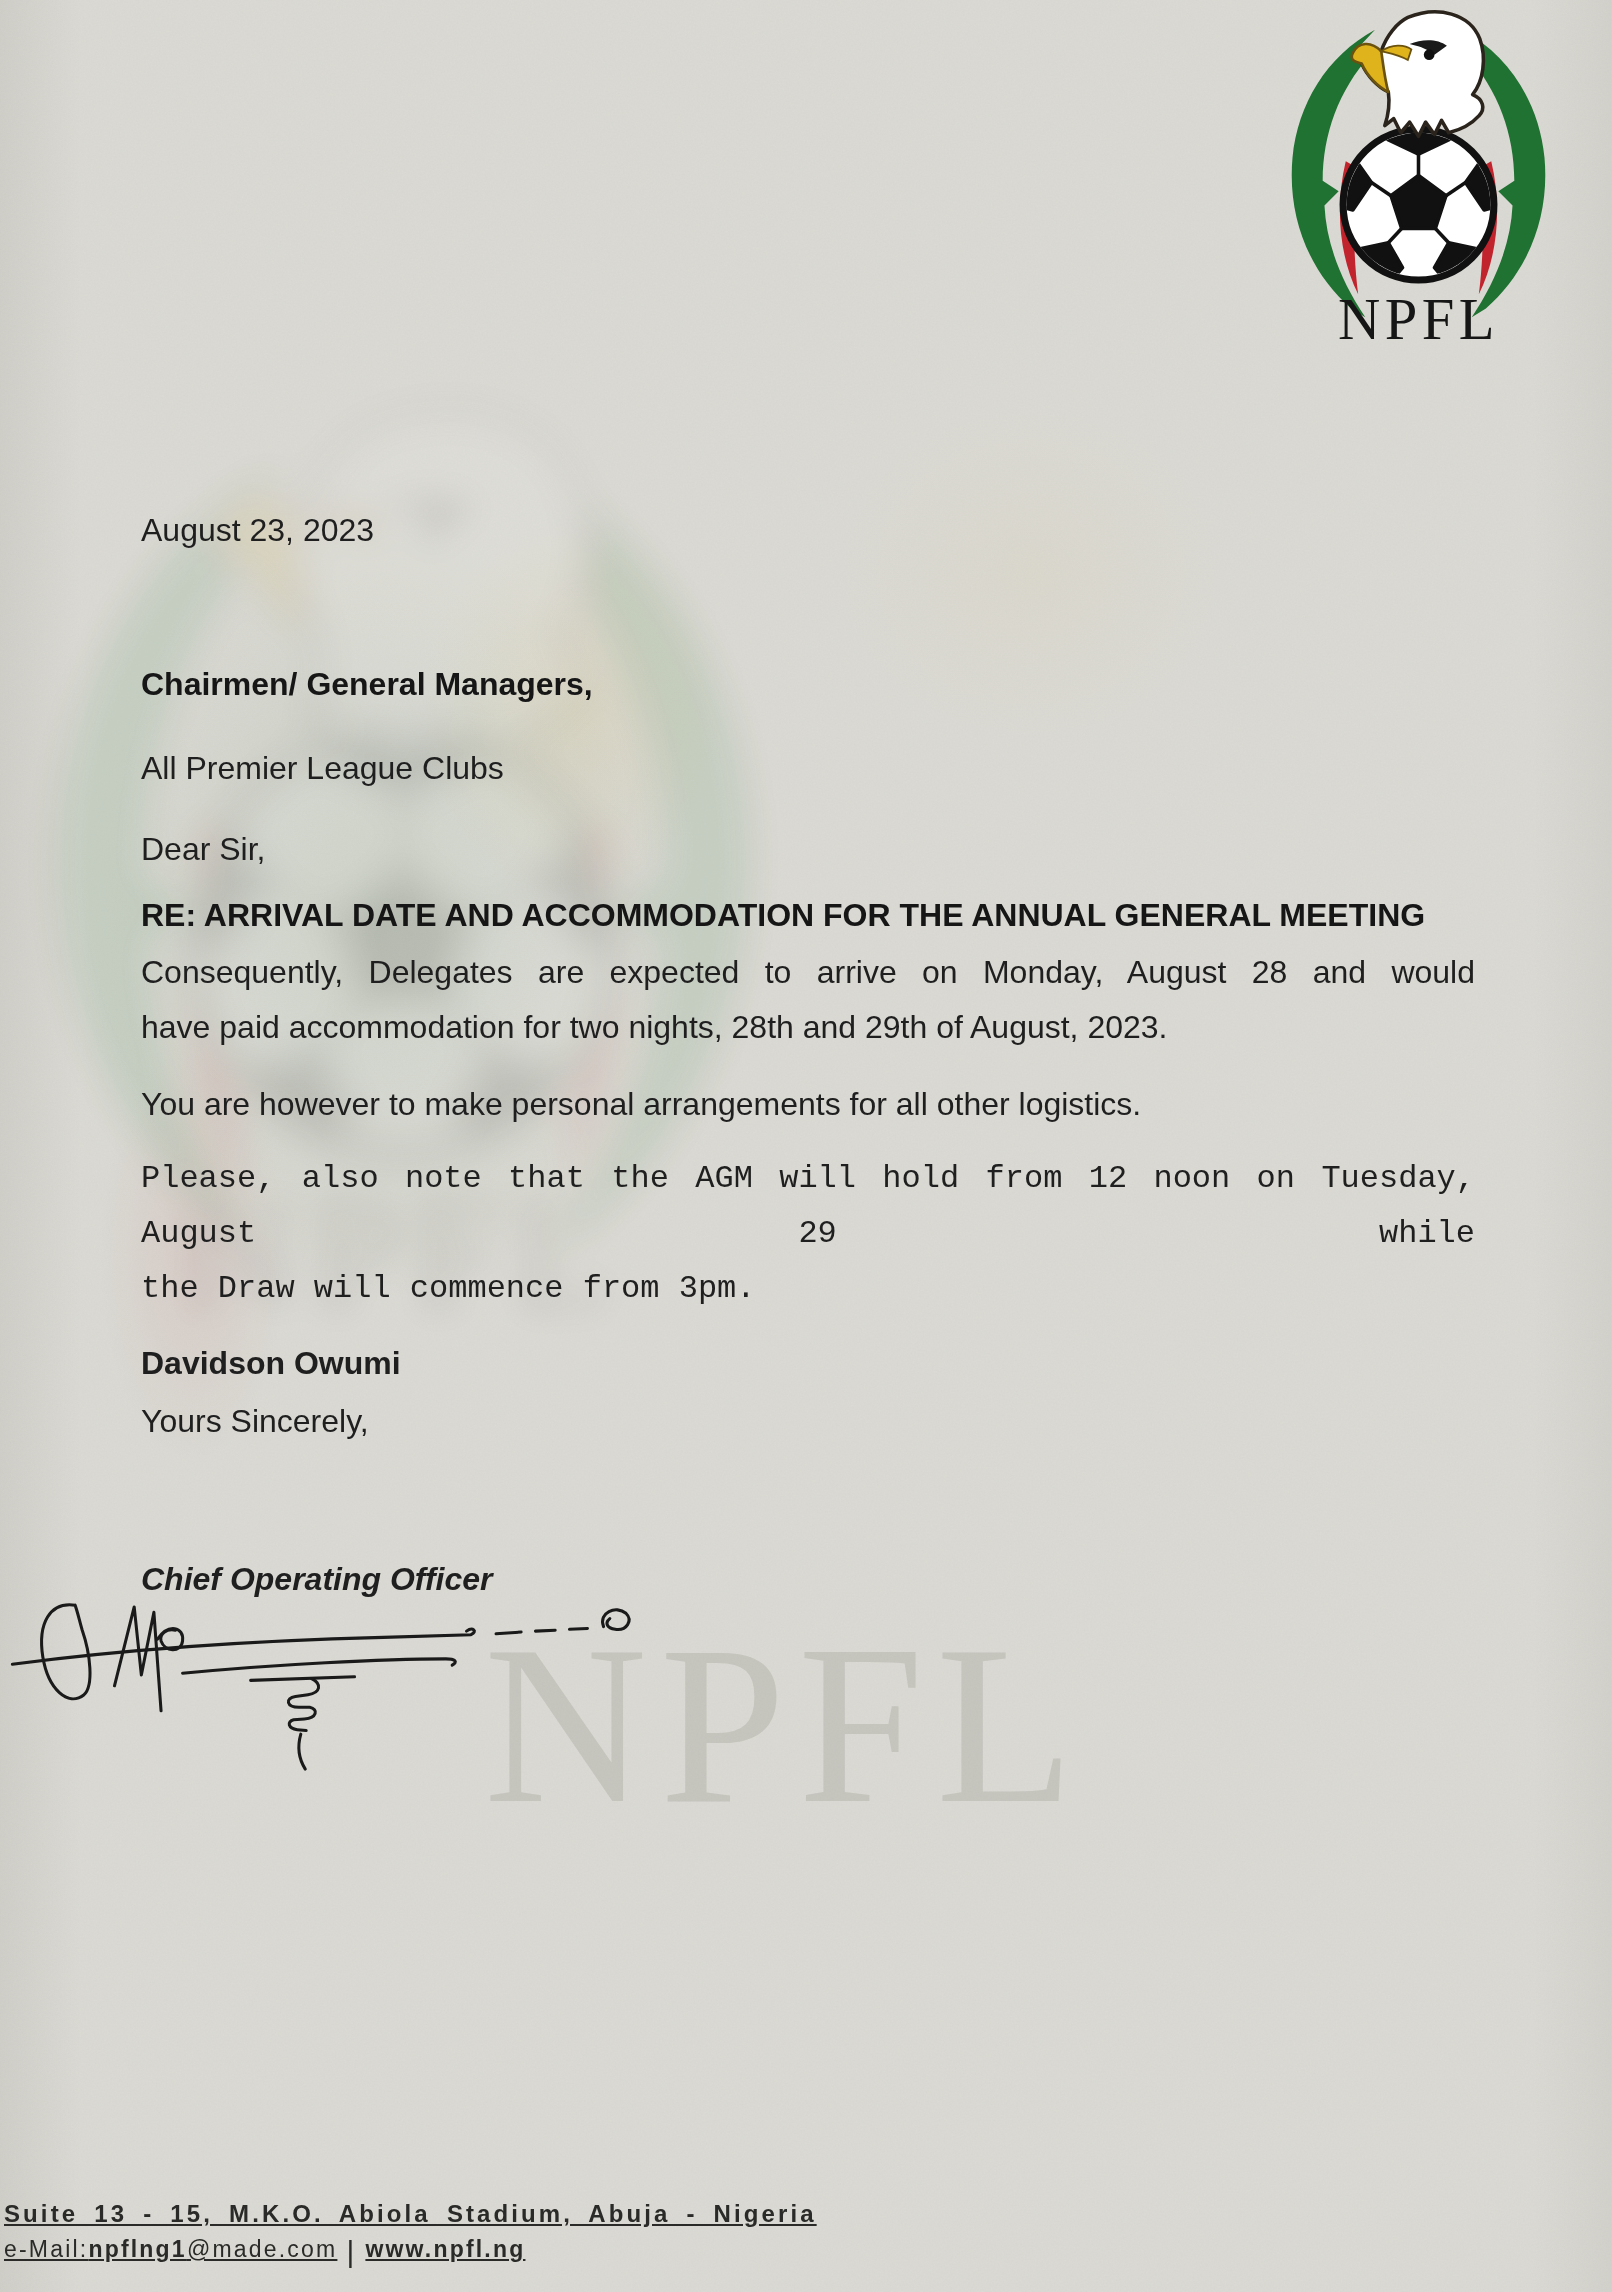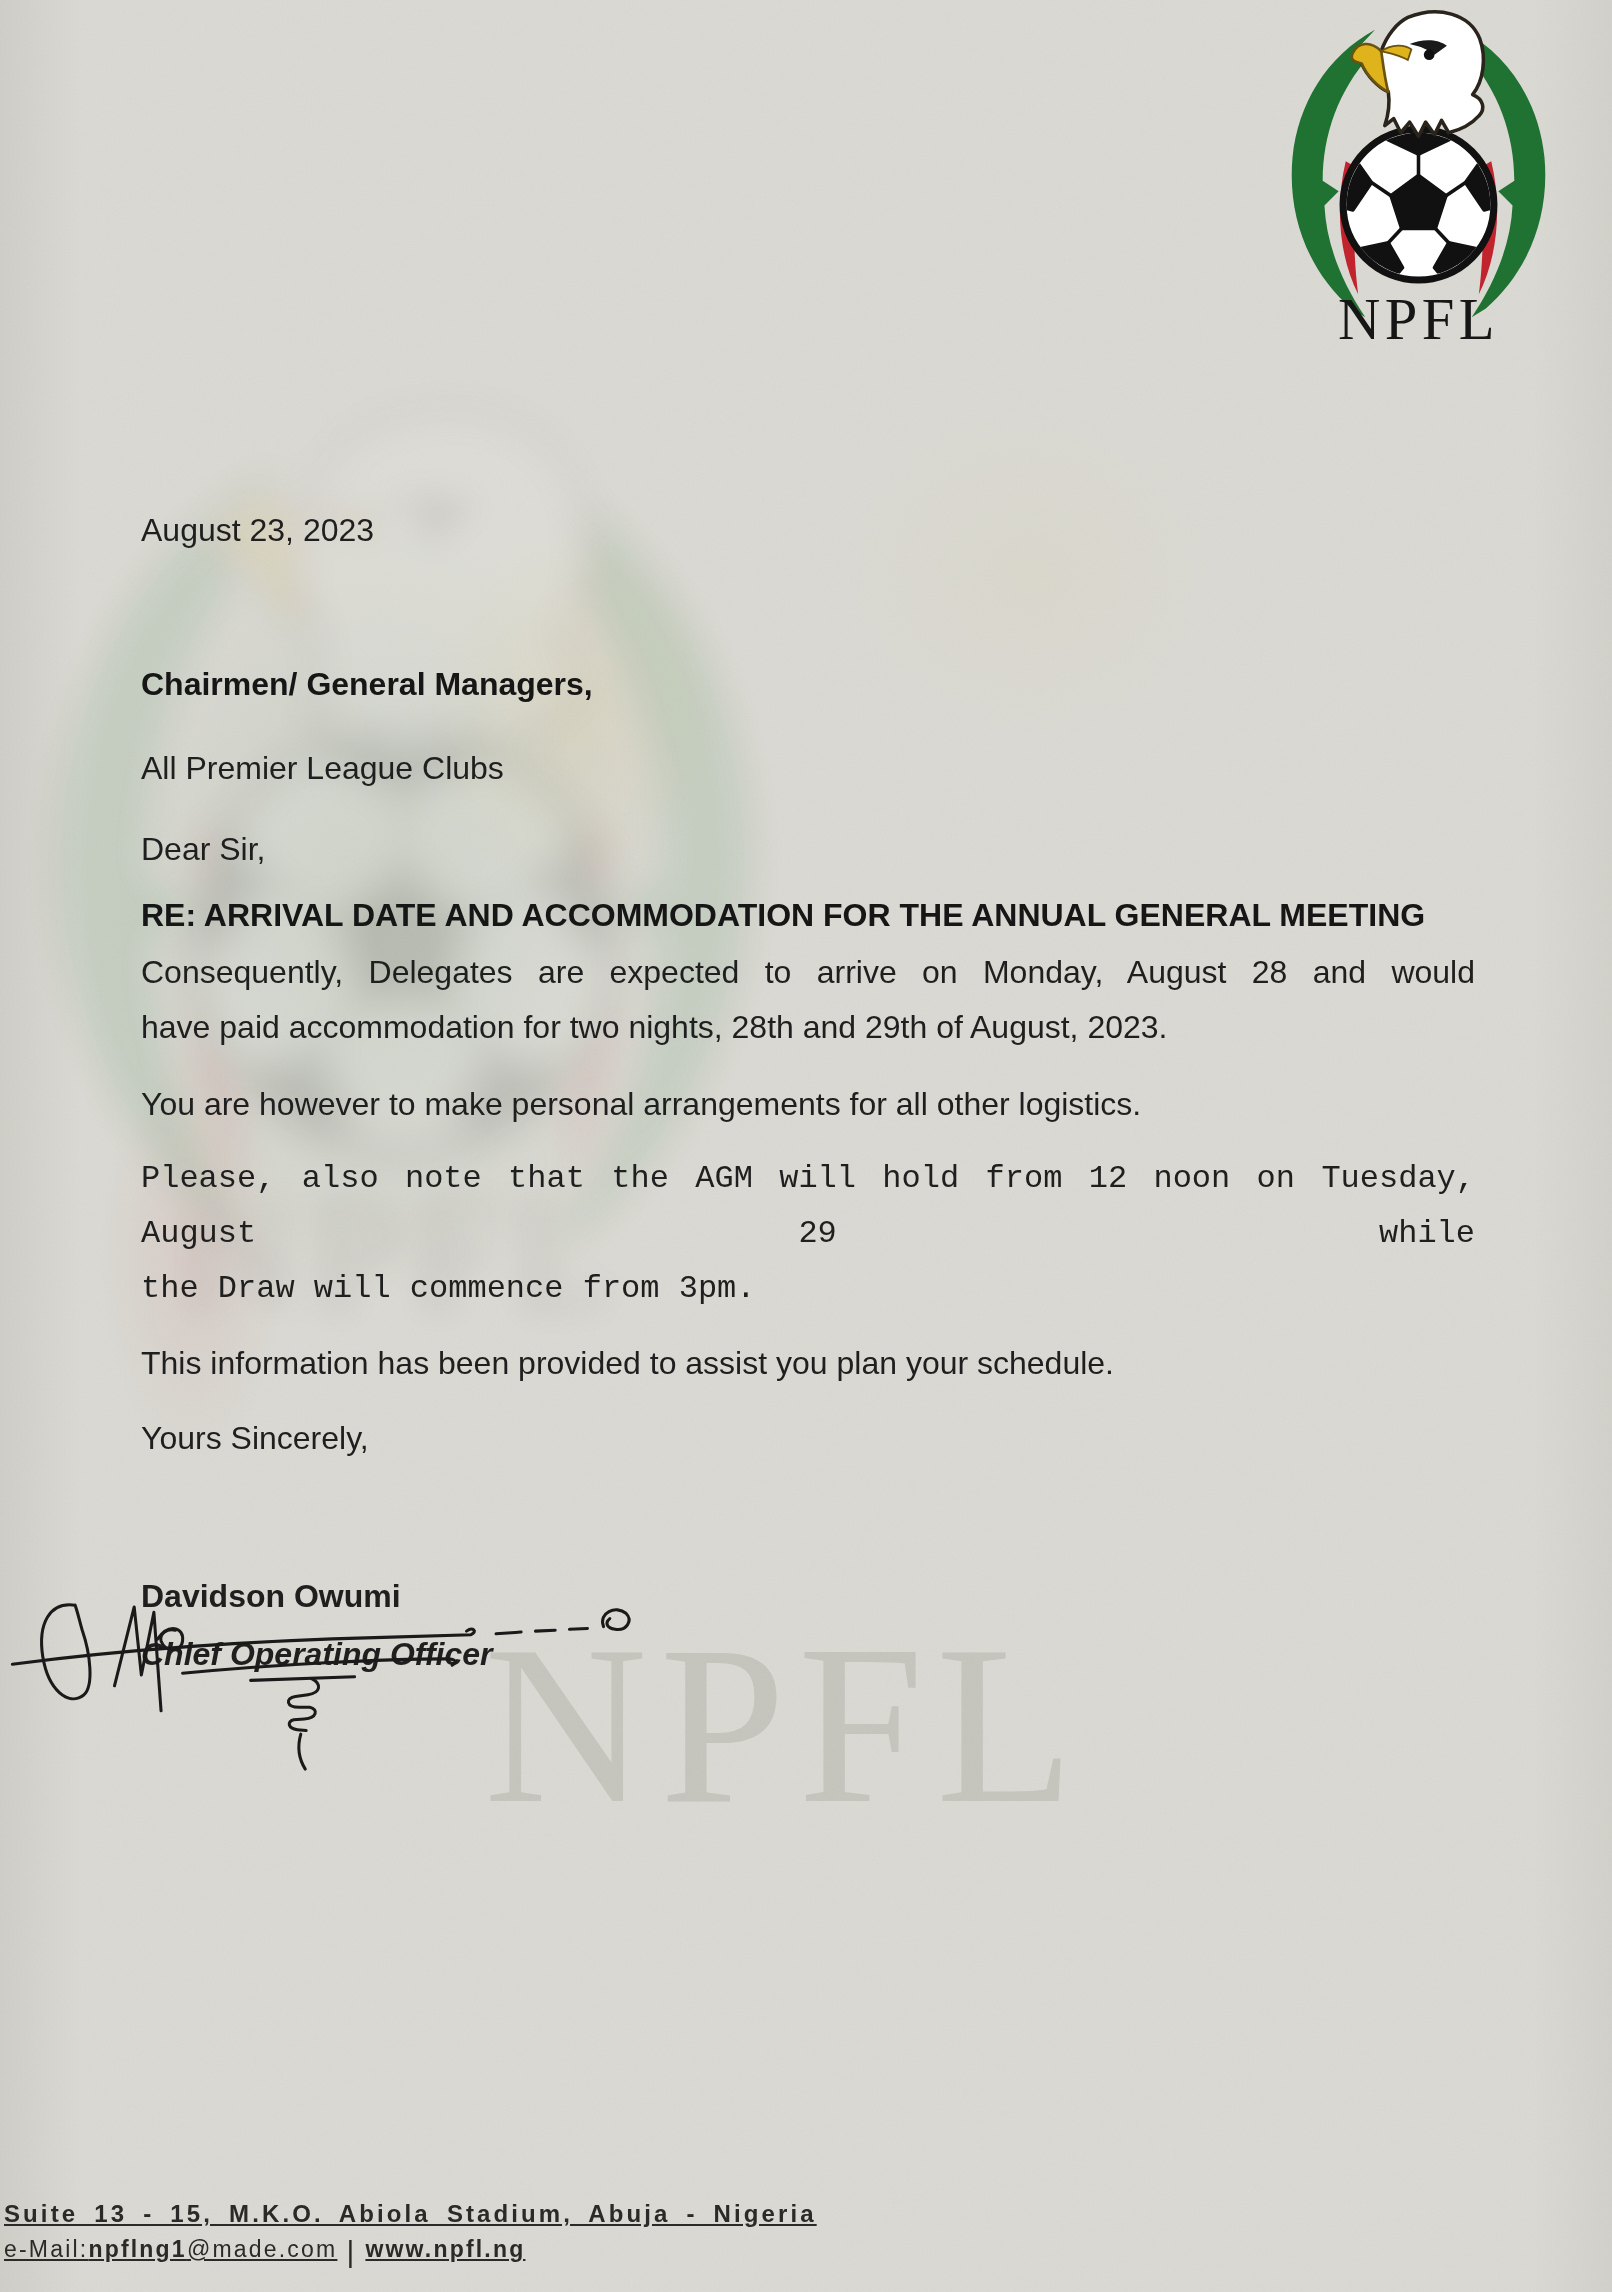--- a/index.html
+++ b/index.html
@@ -158,27 +158,24 @@
 
     <p class="para p3">
       <span class="line">You are however to make personal arrangements for all other logistics.</span>
     </p>
 
     <p class="para p4">
       <span class="line j">Please, also note that the AGM will hold from 12 noon on Tuesday, August 29 while</span>
       <span class="line">the Draw will commence from 3pm.</span>
     </p>
 
-    <p class="para p5">
-      <span class="line">This information has been provided to assist you plan your schedule.</span>
-    </p>
+
+    <p class="para signame">Davidson Owumi</p>
 
     <p class="para closing">Yours Sincerely,</p>
-
-    <p class="para signame">Davidson Owumi</p>
     <p class="para sigtitle">Chief Operating Officer</p>
   </div>
 
   <svg class="signature" viewBox="0 0 700 205">
     <g fill="none" stroke="#1a1a1a" stroke-width="3.4" stroke-linecap="round" stroke-linejoin="round">
       <path d="M6,76 C120,61 260,50 420,46 L518,43 C526,39 520,34 513,39"></path>
       <path d="M76,10 C48,6 34,30 40,68 C46,104 68,124 86,110 C97,100 93,64 84,38 C81,28 79,18 76,10"></path>
       <path d="M120,100 L142,12 L150,88 L164,18 L172,128"></path>
       <path d="M168,48 C180,30 198,34 196,50 C194,64 176,62 172,50 C170,42 178,36 188,38"></path>
       <path d="M196,86 C300,76 420,70 490,70 C500,70 504,73 497,77"></path>

